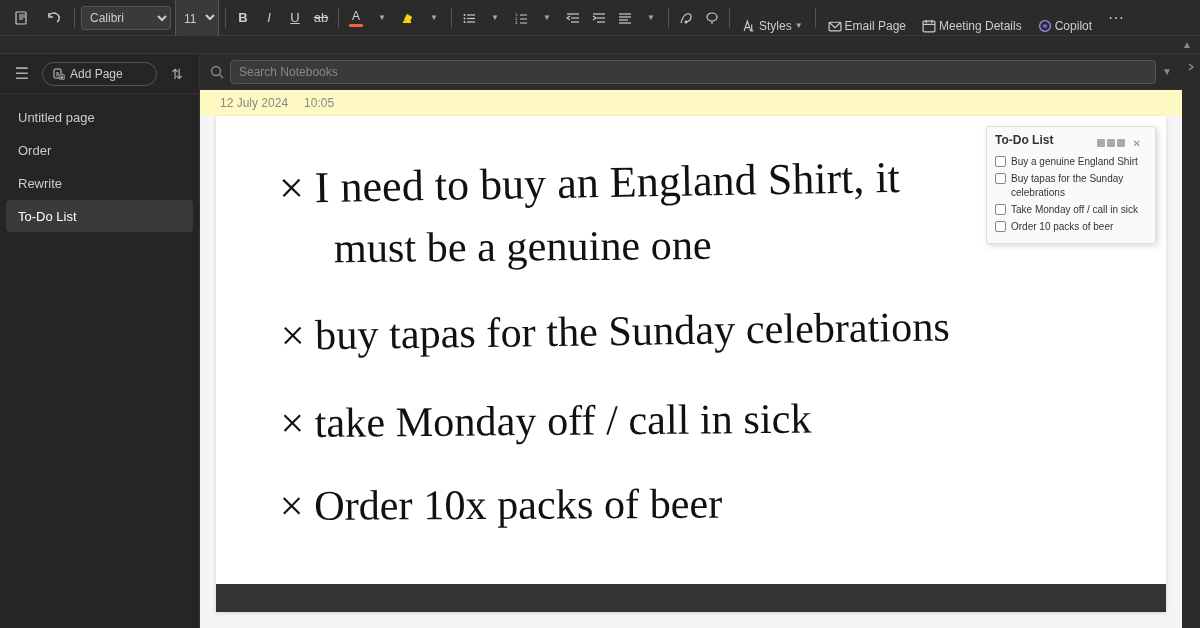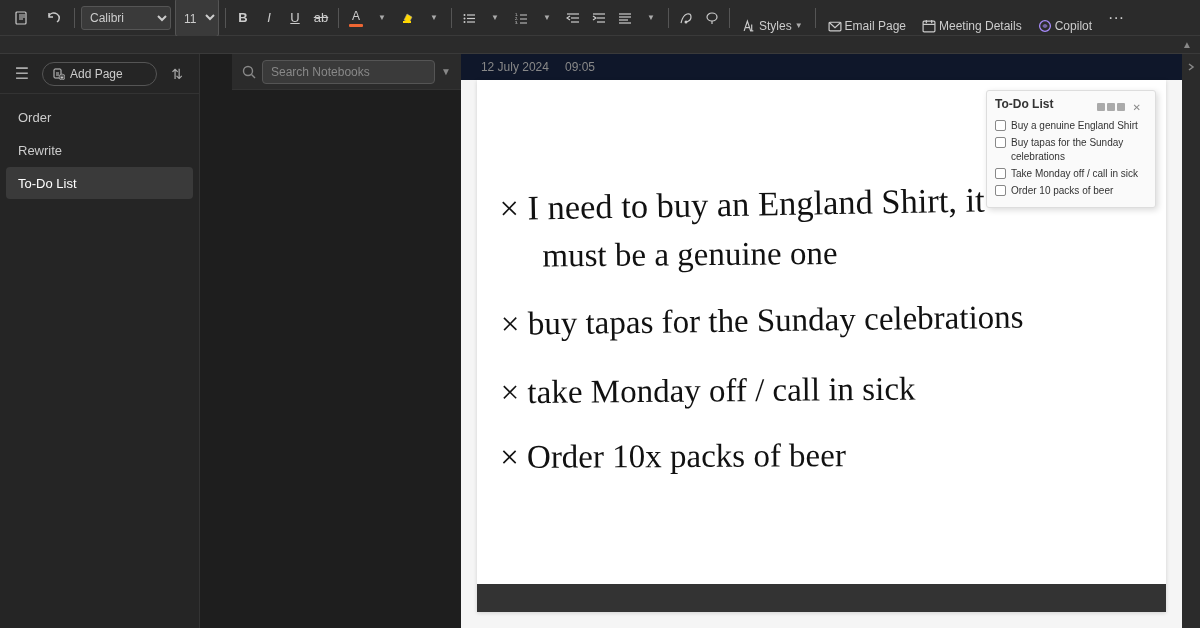--- a/index.html
+++ b/index.html
@@ -109,21 +109,21 @@
       border-radius: 4px; padding: 4px 8px; font-size: 12px; outline: none;
     }
     .search-input::placeholder { color: #888; }
 
     
     .content-area {
       flex: 1; display: flex; flex-direction: column; background: #f5f5f5; overflow: hidden;
     }
     .page-meta {
       display: flex; align-items: center; gap: 16px; padding: 6px 20px;
-      background: #0f172a; font-size: 12px; color: #888;
+      background: #fef9c3; font-size: 12px; color: #888;
     }
     .page-canvas {
       flex: 1; background: white; margin: 0 16px 16px 16px;
       box-shadow: 0 1px 4px rgba(0,0,0,0.15); overflow: hidden; position: relative;
     }
 
     
     .handwritten-area {
       position: absolute; top: 0; left: 0; right: 0; bottom: 0;
       background: white;
@@ -355,46 +355,49 @@
           <circle cx="9" cy="9" r="3" fill="#555" stroke="#ccc" stroke-width="0.5"></circle>
           <text x="7.5" y="11" font-size="5" fill="white">+</text>
         </svg>
         <span>Add Page</span>
       </button>
       <button class="sort-btn">⇅</button>
     </div>
 
     <div class="sidebar-nav">
       <div class="nav-item">
+        <span>Untitled page</span>
+      </div>
+      <div class="nav-item">
         <span>Order</span>
       </div>
       <div class="nav-item">
         <span>Rewrite</span>
       </div>
       <div class="nav-item active">
         <span>To-Do List</span>
       </div>
     </div>
   </div>
 
-  <div style="flex:1;display:flex;flex-direction:row;overflow:hidden;margin-left:32px;">
+  <div style="flex:1;display:flex;flex-direction:column;overflow:hidden;">
 
     <div class="search-bar">
       <svg width="14" height="14" viewBox="0 0 14 14" fill="none" stroke="#888" stroke-width="1.4">
         <circle cx="6" cy="6" r="4.5"></circle>
         <line x1="9.5" y1="9.5" x2="13" y2="13"></line>
       </svg>
       <input class="search-input" type="text" placeholder="Search Notebooks" style="">
       <button style="background:none;border:none;color:#888;cursor:pointer;font-size:10px;">▼</button>
     </div>
 
     <div class="content-area">
       <div class="page-meta">
         <span>12 July 2024</span>
-        <span>09:05</span>
+        <span>10:05</span>
       </div>
 
       <div class="page-canvas">
         <div class="handwritten-area">
 
           
           <svg width="100%" height="100%" viewBox="0 0 960 540" xmlns="http://www.w3.org/2000/svg">
 
             <text x="30" y="95" font-family="'Segoe Script','Comic Sans MS',cursive" font-size="48" fill="#111" transform="rotate(-1)">× I need to buy an England Shirt, it</text>
 

